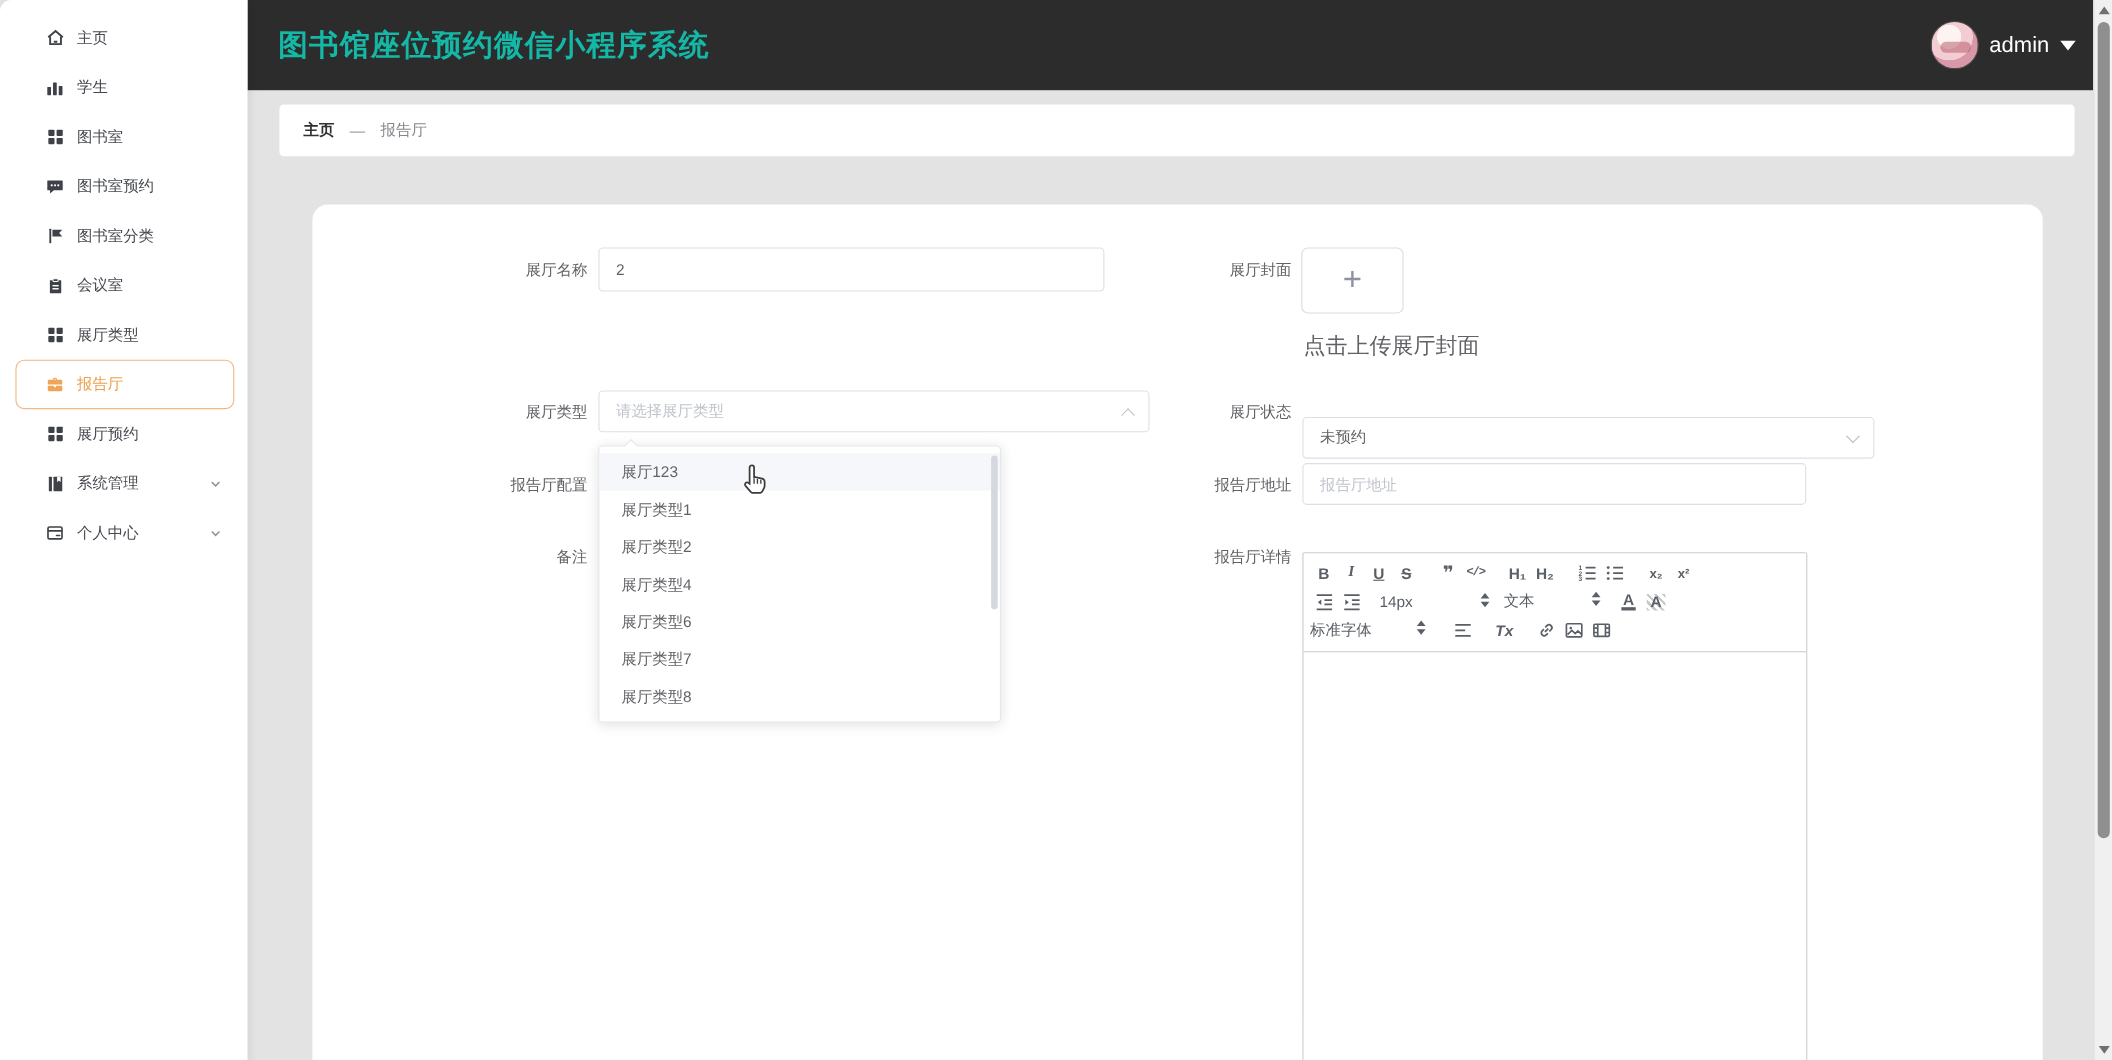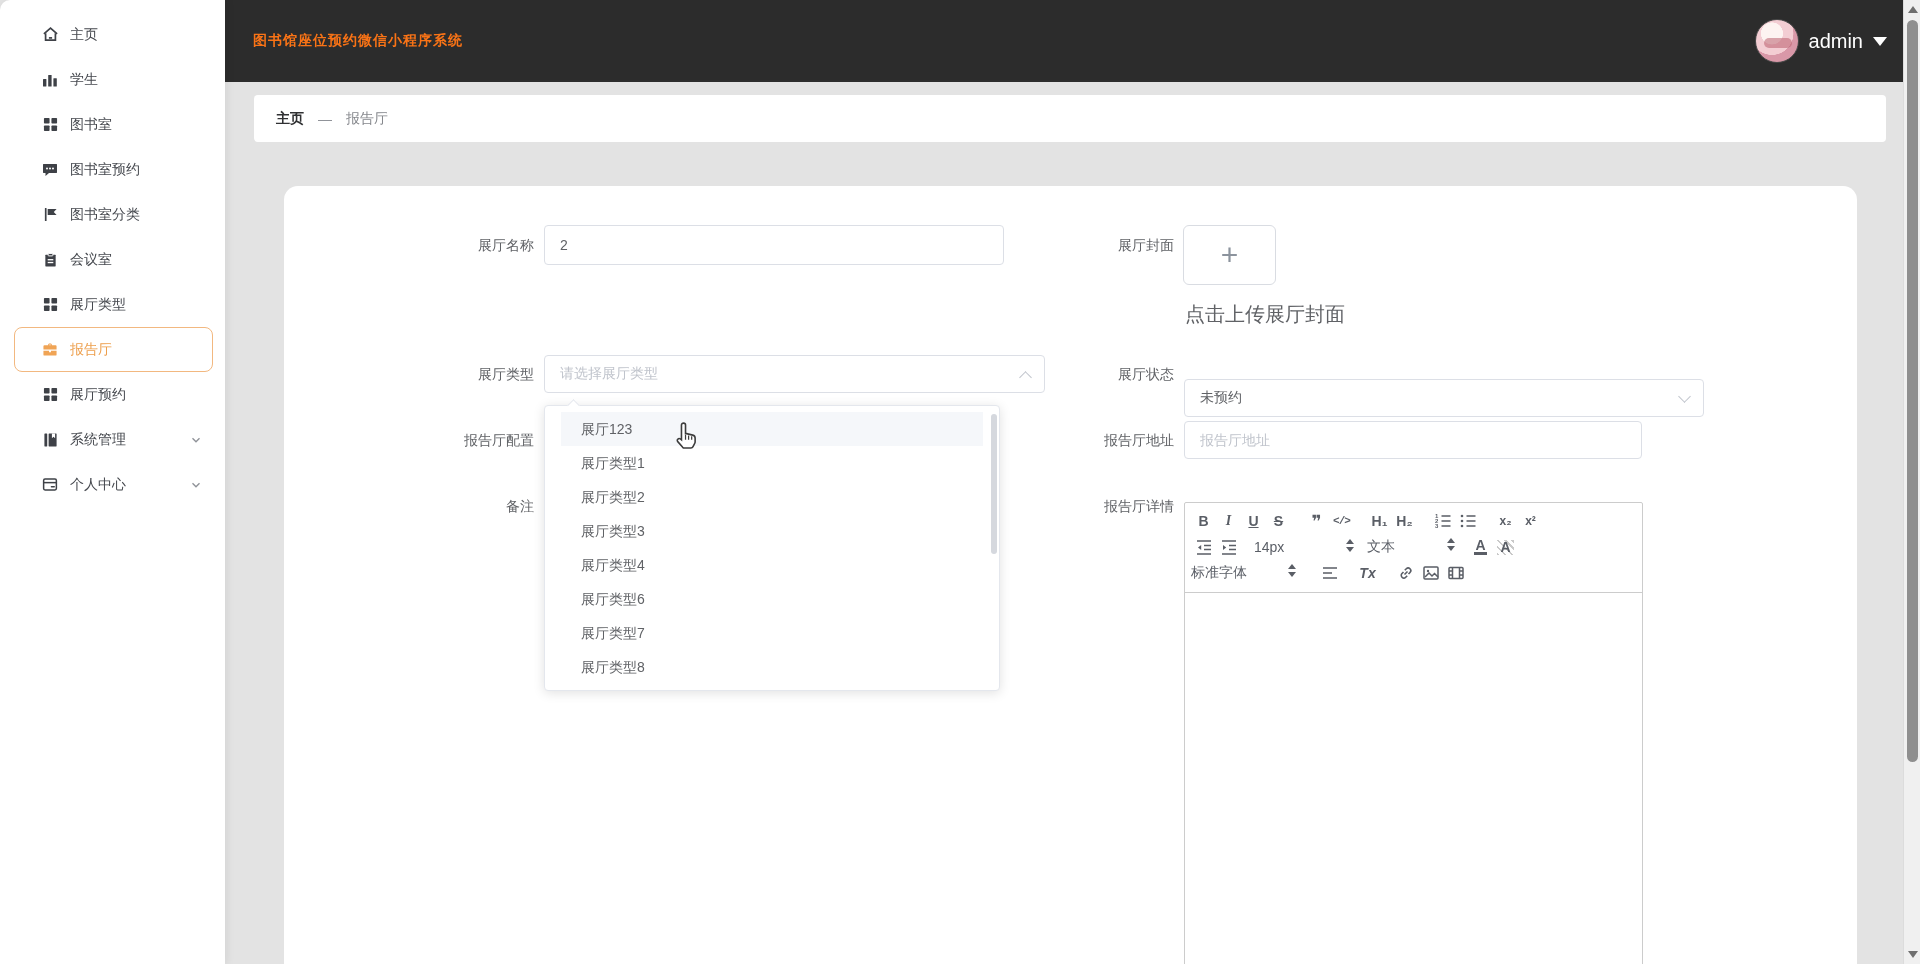--- a/index.html
+++ b/index.html
@@ -14,21 +14,21 @@
                color:#45484e; font-size:14px; cursor:pointer; }
   .menu-item .mi-icon { display:flex; align-items:center; justify-content:center; width:18px; color:#3e4147; }
   .menu-item.active { border-color:#f2b880; color:#ed9f4d; }
   .menu-item.active .mi-icon { color:#f0a455; }
   .mi-label { white-space:nowrap; }
   .mi-chevron { margin-left:auto; display:flex; }
 
   
   .header { position:absolute; left:225px; top:0; width:1678px; height:82px; background:#2c2c2c;
             display:flex; align-items:center; z-index:10; }
-  .app-title { color:#f97316; font-size:14px; font-weight:700; margin-left:28px; letter-spacing:1px; }
+  .app-title { color:#14b8a6; font-size:27px; font-weight:700; margin-left:28px; letter-spacing:1px; }
   .user-box { margin-left:auto; margin-right:16px; display:flex; align-items:center; gap:10px; cursor:pointer; }
   .avatar { width:44px; height:44px; border-radius:50%;
             background:radial-gradient(circle at 38% 32%, #fdf3f1 0 28%, #f3cdd3 29% 55%, #d998a8 56% 78%, #8a5f63 79%);
             border:1px solid #4a4a4a; position:relative; overflow:hidden; }
   .avatar::after { content:""; position:absolute; left:8px; top:18px; width:28px; height:10px;
                    border-radius:5px; background:rgba(186,94,110,.55); }
   .username { color:#fff; font-size:20px; }
   .caret { width:0; height:0; border-left:7px solid transparent; border-right:7px solid transparent;
            border-top:9px solid #fff; }
 
@@ -84,23 +84,23 @@
   .qbtn.clean span { font-style:italic; }
   .picker { display:flex; justify-content:space-between; color:#5a5e66; font-size:14px;
             margin-right:13px; cursor:pointer; }
   .dbl { display:flex; flex-direction:column; gap:3px; }
   .dbl i { width:0; height:0; border-left:4px solid transparent; border-right:4px solid transparent; display:block; }
   .dbl i.u { border-bottom:5px solid #5a5e66; }
   .dbl i.d { border-top:5px solid #5a5e66; }
   .ql-content { height:510px; cursor:text; }
 
   
-  .dropdown { position:absolute; left:544px; top:405px; width:456px; background:#fff;
+  .dropdown { position:absolute; left:544px; top:405px; width:366px; background:#fff;
               border:1px solid #e4e7ed; border-radius:4px; box-shadow:0 2px 12px rgba(0,0,0,.12);
-              z-index:50; padding:6px 16px; }
+              z-index:50; padding:6px 0; }
   .dropdown .arrow { position:absolute; top:-5px; left:24px; width:9px; height:9px; background:#fff;
                      border-left:1px solid #e4e7ed; border-top:1px solid #e4e7ed; transform:rotate(45deg); }
   .dd-item { height:34px; line-height:34px; padding:0 20px; font-size:14px; color:#606266; cursor:pointer;
              white-space:nowrap; }
   .dd-item.hovered { background:#f5f7fa; }
   .dd-thumb { position:absolute; right:2px; top:8px; width:6px; height:140px; border-radius:3px; background:#d5d8de; }
 
   
   .cursor { position:absolute; left:672px; top:420px; z-index:80; pointer-events:none; }
 
@@ -440,21 +440,20 @@
     </div>
   </section>
 </div>
 
 <div class="dropdown">
   <span class="arrow"></span>
   <ul id="dd-list" style="list-style:none;">
       <li class="dd-item hovered">展厅123</li>
       <li class="dd-item">展厅类型1</li>
       <li class="dd-item">展厅类型2</li>
-      <li class="dd-item">展厅类型3</li>
       <li class="dd-item">展厅类型4</li>
       <li class="dd-item">展厅类型6</li>
       <li class="dd-item">展厅类型7</li>
       <li class="dd-item">展厅类型8</li>
     </ul>
   <span class="dd-thumb"></span>
 </div>
 
 <div class="cursor">
   <svg width="30" height="32" viewBox="0 0 24 26">

